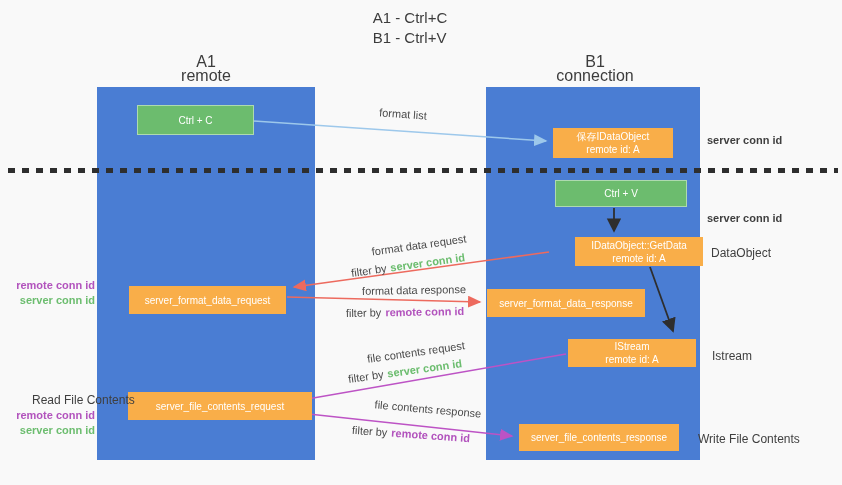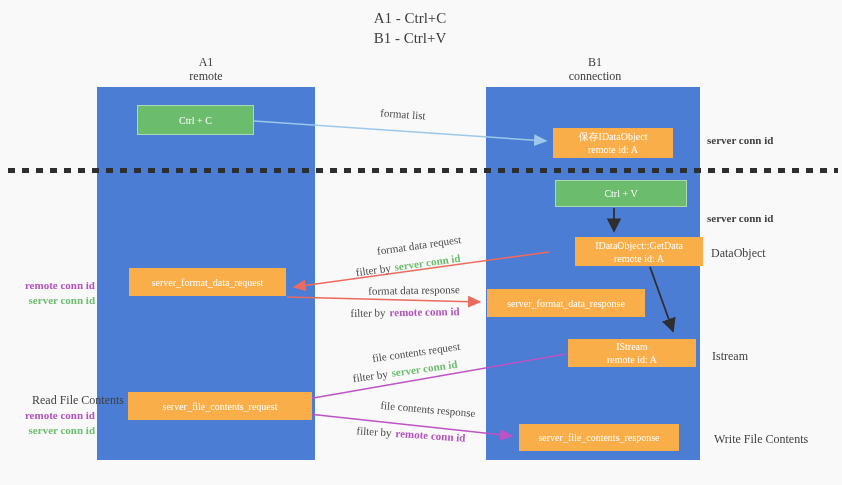--- a/index.html
+++ b/index.html
@@ -5,42 +5,41 @@
   * { margin: 0; padding: 0; box-sizing: border-box; }
   html, body { background: #f9f9f9; }
   body { font-family: "Liberation Sans", "DejaVu Sans", sans-serif; }
 
   .canvas {
     position: relative;
     width: 842px;
     height: 485px;
     background: #f9f9f9;
     overflow: hidden;
-    font-family: Liberation Serif, serif;
   }
 
   
   .title {
     position: absolute;
     left: 410px; top: 8px;
     transform: translateX(-50%);
     text-align: left;
     color: #3c3c3c;
     font-size: 15px;
     line-height: 20px;
     white-space: nowrap;
   }
 
   
   .lane-header {
     position: absolute;
     transform: translateX(-50%);
     text-align: center;
     color: #3c3c3c;
-    font-size: 12px;
+    font-size: 16px;
     line-height: 14px;
     white-space: nowrap;
   }
 
   
   .lane {
     position: absolute;
     top: 87px;
     height: 373px;
     background: #4a7dd3;
@@ -173,21 +172,21 @@
 
   <div class="node node-green" style="left:555px; top:180px; width:132px; height:27px;">
     <div>Ctrl + V</div>
   </div>
 
   <div class="node node-orange" style="left:550px; top:237px; width:128px; height:29px;margin-left:25px;">
     <div>IDataObject::GetData</div>
     <div>remote id: A</div>
   </div>
 
-  <div class="node node-orange" style="left:129px; top:268px; width:157px; height:28px;">
+  <div class="node node-orange" style="left:129px; top:286px; width:157px; height:28px;">
     <div>server_format_data_request</div>
   </div>
 
   <div class="node node-orange" style="left:487px; top:289px; width:158px; height:28px;">
     <div>server_format_data_response</div>
   </div>
 
   <div class="node node-orange" style="left:568px; top:339px; width:128px; height:28px;">
     <div>IStream</div>
     <div>remote id: A</div>
@@ -220,21 +219,21 @@
 
   <div class="edge-label" style="left:428px; top:409px; transform:translate(-50%,-50%) rotate(5deg);">file contents response</div>
   <div class="edge-label" style="left:411px; top:434px; transform:translate(-50%,-50%) rotate(4deg);">
     <span>filter by</span><span class="key purple-text">remote conn id</span>
   </div>
 
   <div class="annot annot-bold green-text" style="left:707px; top:133px;">server conn id</div>
   <div class="annot annot-bold green-text" style="left:707px; top:211px;">server conn id</div>
   <div class="annot" style="left:711px; top:246px;">DataObject</div>
   <div class="annot" style="left:712px; top:349px;">Istream</div>
-  <div class="annot" style="left:714px; top:432px;">Write File Contents</div>
+  <div class="annot" style="left:698px; top:432px;">Write File Contents</div>
 
   <div class="left-col" style="top:278px;">
     <div class="bold-line purple-text">remote conn id</div>
     <div class="bold-line green-text">server conn id</div>
   </div>
 
   <div class="left-col" style="top:392px;">
     <div class="plain">Read File Contents</div>
     <div class="bold-line purple-text">remote conn id</div>
     <div class="bold-line green-text">server conn id</div>

